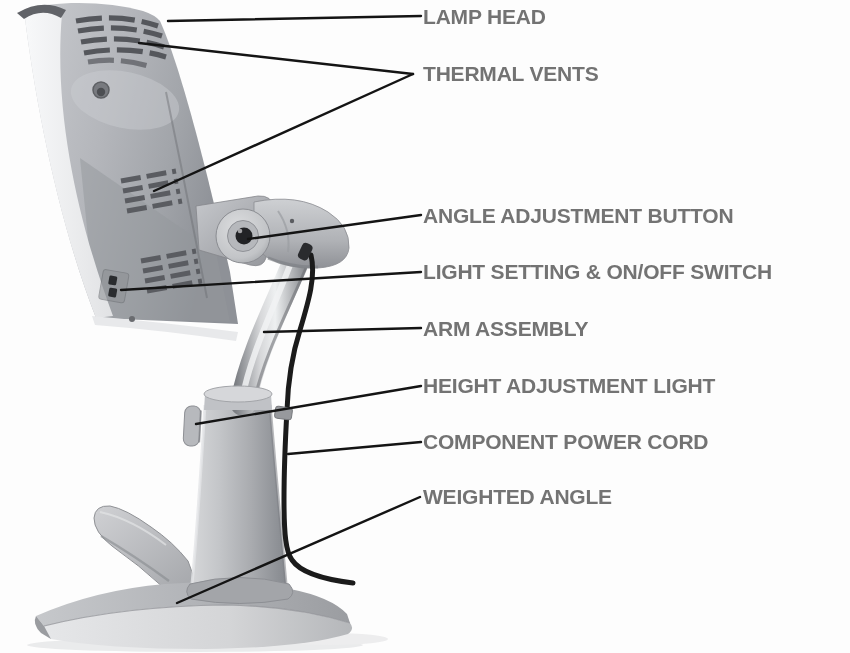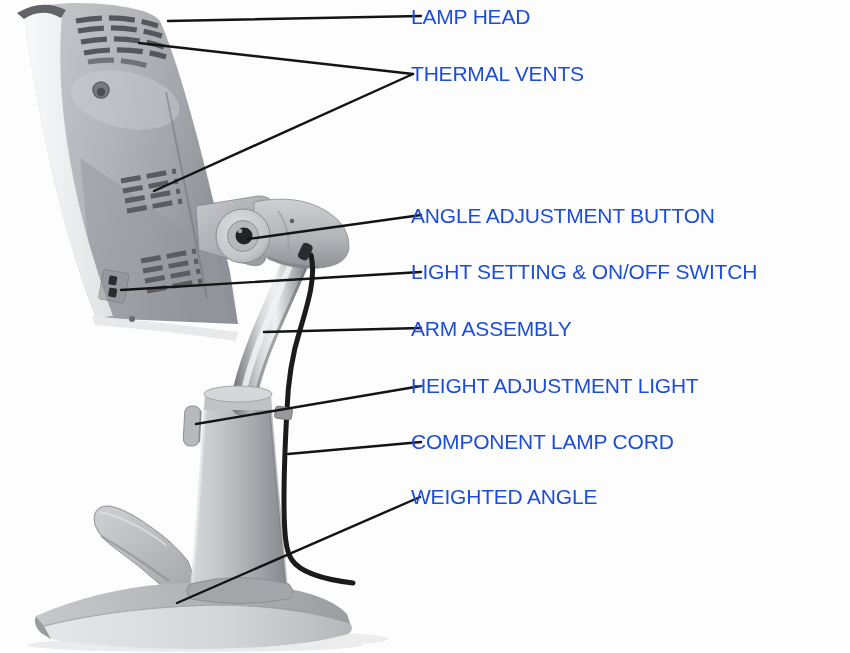--- a/index.html
+++ b/index.html
@@ -5,27 +5,27 @@
   html,body{margin:0;padding:0;}
   body{
     width:850px;height:653px;position:relative;overflow:hidden;
     background:#fdfdfd;
     font-family:"Liberation Sans", sans-serif;
   }
   #stage{position:absolute;inset:0;}
   svg{position:absolute;left:0;top:0;}
   .lbl{
     position:absolute;
-    left:411px;
+    left:423px;
     transform:translateY(-52%);
     font-size:21px;
     letter-spacing:-0.2px;
-    color:#1d4ed8;
+    color:#737373;
     white-space:nowrap;
-    font-weight:400;
+    font-weight:700;
   }
 </style>
 </head>
 <body>
 
 <div id="stage">
 
 <svg width="850" height="653" viewBox="0 0 850 653">
   <defs>
     <linearGradient id="panelGrad" x1="0" y1="0" x2="1" y2="0.35">
@@ -207,16 +207,16 @@
     <line x1="177" y1="603" x2="420" y2="497"></line>
   </g>
 </svg>
 
   <div class="lbl" style="top:17px">LAMP HEAD</div>
   <div class="lbl" style="top:216px">ANGLE ADJUSTMENT BUTTON</div>
   <div class="lbl" style="top:74px">THERMAL VENTS</div>
   <div class="lbl" style="top:272px">LIGHT SETTING &amp; ON/OFF SWITCH</div>
   <div class="lbl" style="top:329px">ARM ASSEMBLY</div>
   <div class="lbl" style="top:386px">HEIGHT ADJUSTMENT LIGHT</div>
-  <div class="lbl" style="top:442px">COMPONENT LAMP CORD</div>
+  <div class="lbl" style="top:442px">COMPONENT POWER CORD</div>
   <div class="lbl" style="top:497px">WEIGHTED ANGLE</div>
 
 </div>
 
 </body></html>

